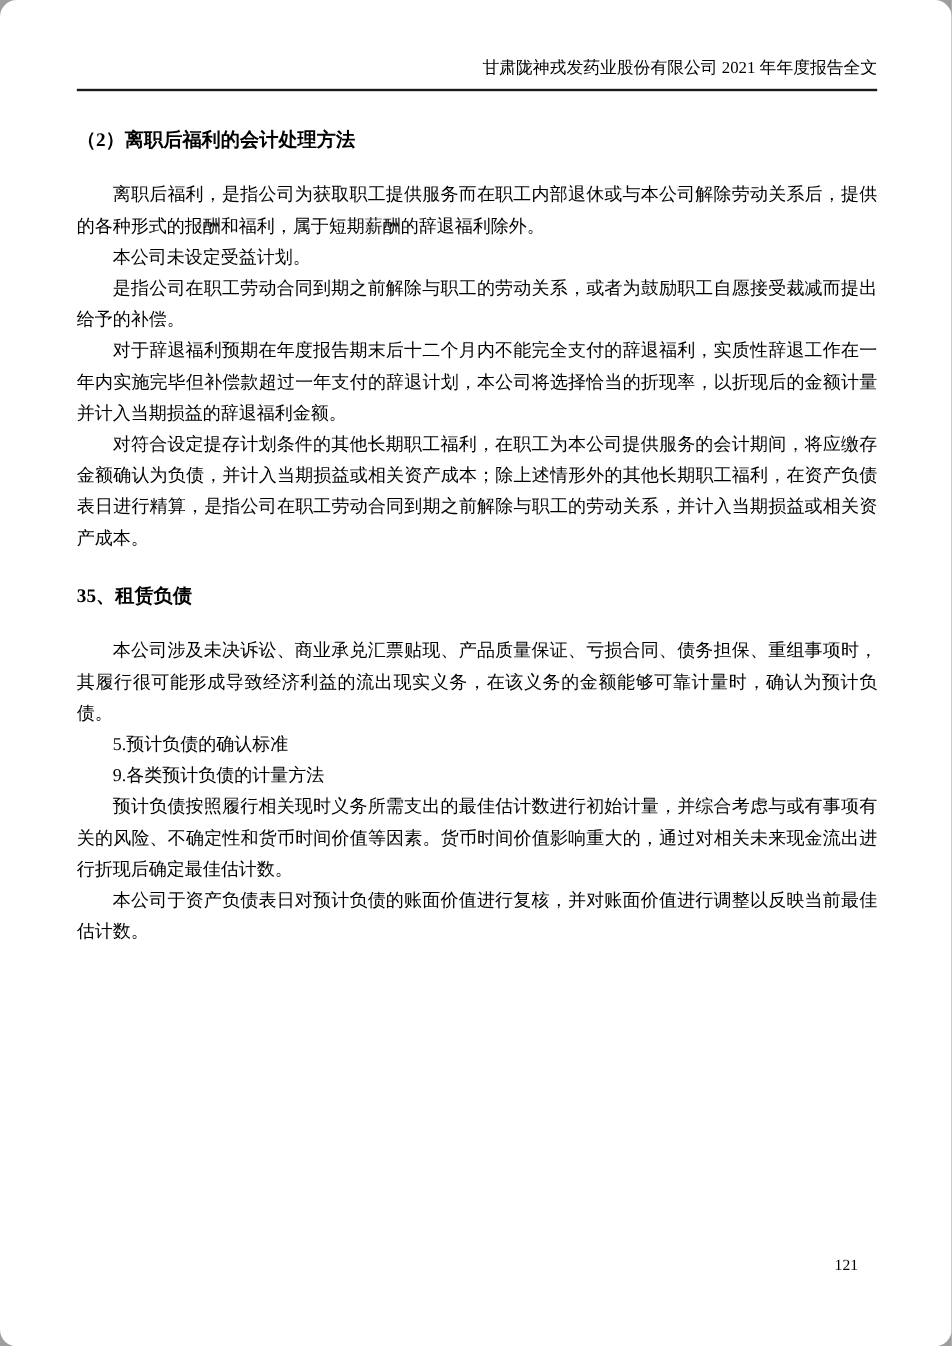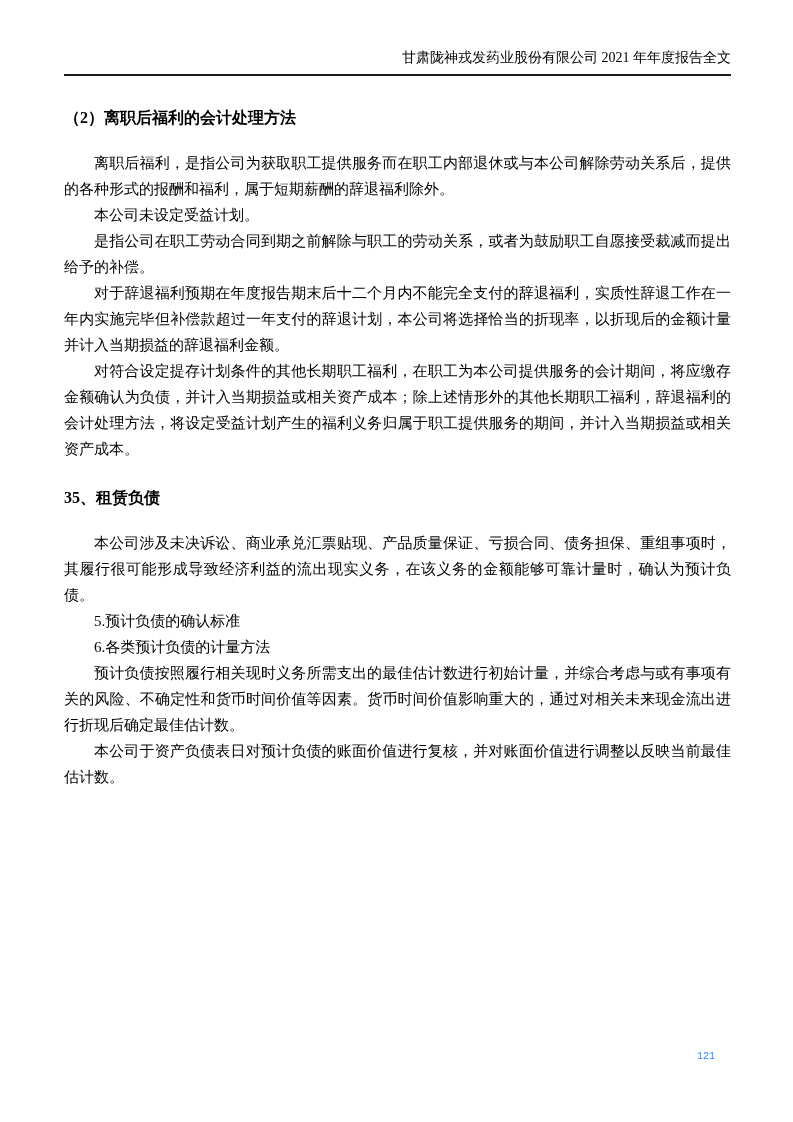--- a/index.html
+++ b/index.html
@@ -11,20 +11,21 @@
     position: relative;
     width: 793px;
     height: 1122px;
     margin: 0 auto;
     background: #ffffff;
     font-family: "Liberation Serif", "DejaVu Serif", serif;
     color: #000000;
     overflow: hidden;
     box-sizing: border-box;
     padding: 48px 62px 0 64px;
+    border-radius: 14px;
   }
   .doc-header {
     text-align: right;
     font-size: 14px;
     line-height: 20px;
     padding-bottom: 6px;
     color: #000;
   }
   .header-divider {
     border: none;
@@ -49,45 +50,44 @@
     line-height: 26px;
     margin: 0;
     text-align: justify;
     text-indent: 2em;
     word-break: break-all;
   }
   .page-number {
     position: absolute;
     right: 78px;
     bottom: 60px;
-    font-size: 10px;
-    color: #3b82f6;
-    font-family: Liberation Mono, monospace;
+    font-size: 13px;
+    color: #000000;
   }
 </style>
 </head>
 <body>
 
 <div class="page">
 
   <div class="doc-header">甘肃陇神戎发药业股份有限公司 2021 年年度报告全文</div>
   <hr class="header-divider">
 
   <h2 class="section-heading">（2）离职后福利的会计处理方法</h2>
   <p class="para">离职后福利，是指公司为获取职工提供服务而在职工内部退休或与本公司解除劳动关系后，提供的各种形式的报酬和福利，属于短期薪酬的辞退福利除外。</p>
   <p class="para">本公司未设定受益计划。</p>
 
   <p class="para">是指公司在职工劳动合同到期之前解除与职工的劳动关系，或者为鼓励职工自愿接受裁减而提出给予的补偿。</p>
   <p class="para">对于辞退福利预期在年度报告期末后十二个月内不能完全支付的辞退福利，实质性辞退工作在一年内实施完毕但补偿款超过一年支付的辞退计划，本公司将选择恰当的折现率，以折现后的金额计量并计入当期损益的辞退福利金额。</p>
 
-  <p class="para">对符合设定提存计划条件的其他长期职工福利，在职工为本公司提供服务的会计期间，将应缴存金额确认为负债，并计入当期损益或相关资产成本；除上述情形外的其他长期职工福利，辞退福利的会计处理方法，将设定受益计划产生的福利义务归属于职工提供服务的期间，并计入当期损益或相关资产成本。</p>
+  <p class="para">对符合设定提存计划条件的其他长期职工福利，在职工为本公司提供服务的会计期间，将应缴存金额确认为负债，并计入当期损益或相关资产成本；除上述情形外的其他长期职工福利，在资产负债表日进行精算，是指公司在职工劳动合同到期之前解除与职工的劳动关系，并计入当期损益或相关资产成本。</p>
 
   <h2 class="num-heading">35、租赁负债</h2>
 
   <p class="para" style="margin-top:22px">本公司涉及未决诉讼、商业承兑汇票贴现、产品质量保证、亏损合同、债务担保、重组事项时，其履行很可能形成导致经济利益的流出现实义务，在该义务的金额能够可靠计量时，确认为预计负债。</p>
   <p class="para">5.预计负债的确认标准</p>
-  <p class="para">6.各类预计负债的计量方法</p>
+  <p class="para">9.各类预计负债的计量方法</p>
   <p class="para">预计负债按照履行相关现时义务所需支出的最佳估计数进行初始计量，并综合考虑与或有事项有关的风险、不确定性和货币时间价值等因素。货币时间价值影响重大的，通过对相关未来现金流出进行折现后确定最佳估计数。</p>
   <p class="para">本公司于资产负债表日对预计负债的账面价值进行复核，并对账面价值进行调整以反映当前最佳估计数。</p>
 
   <div class="page-number">121</div>
 
 </div>
 
 </body></html>

